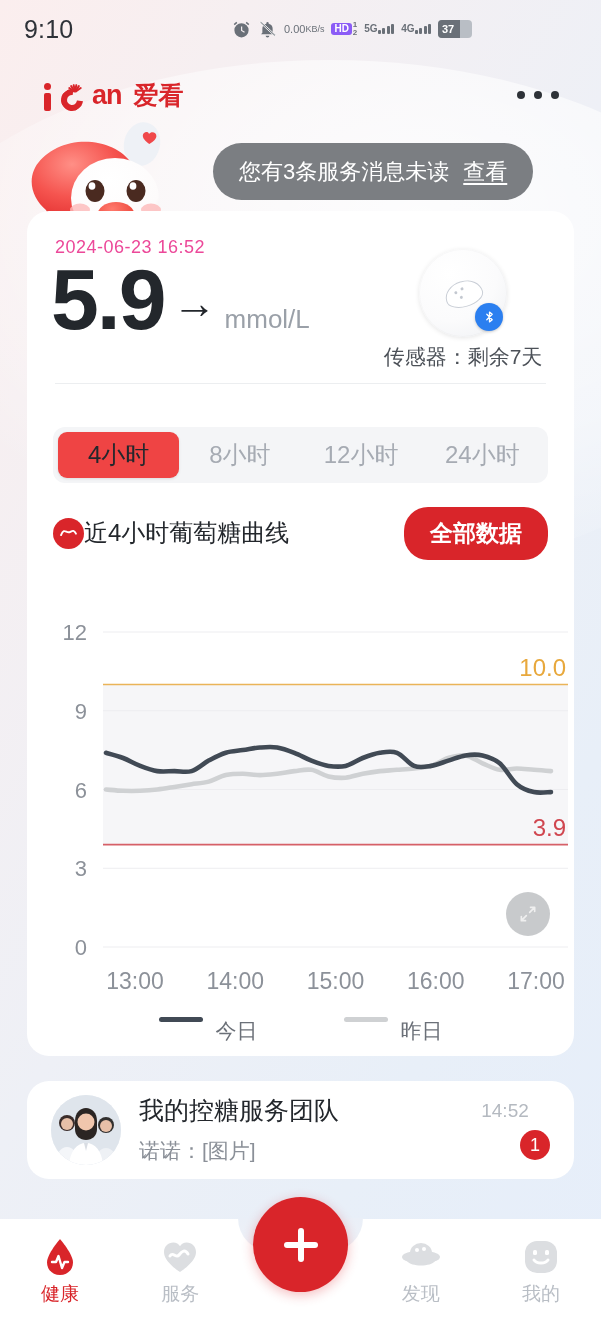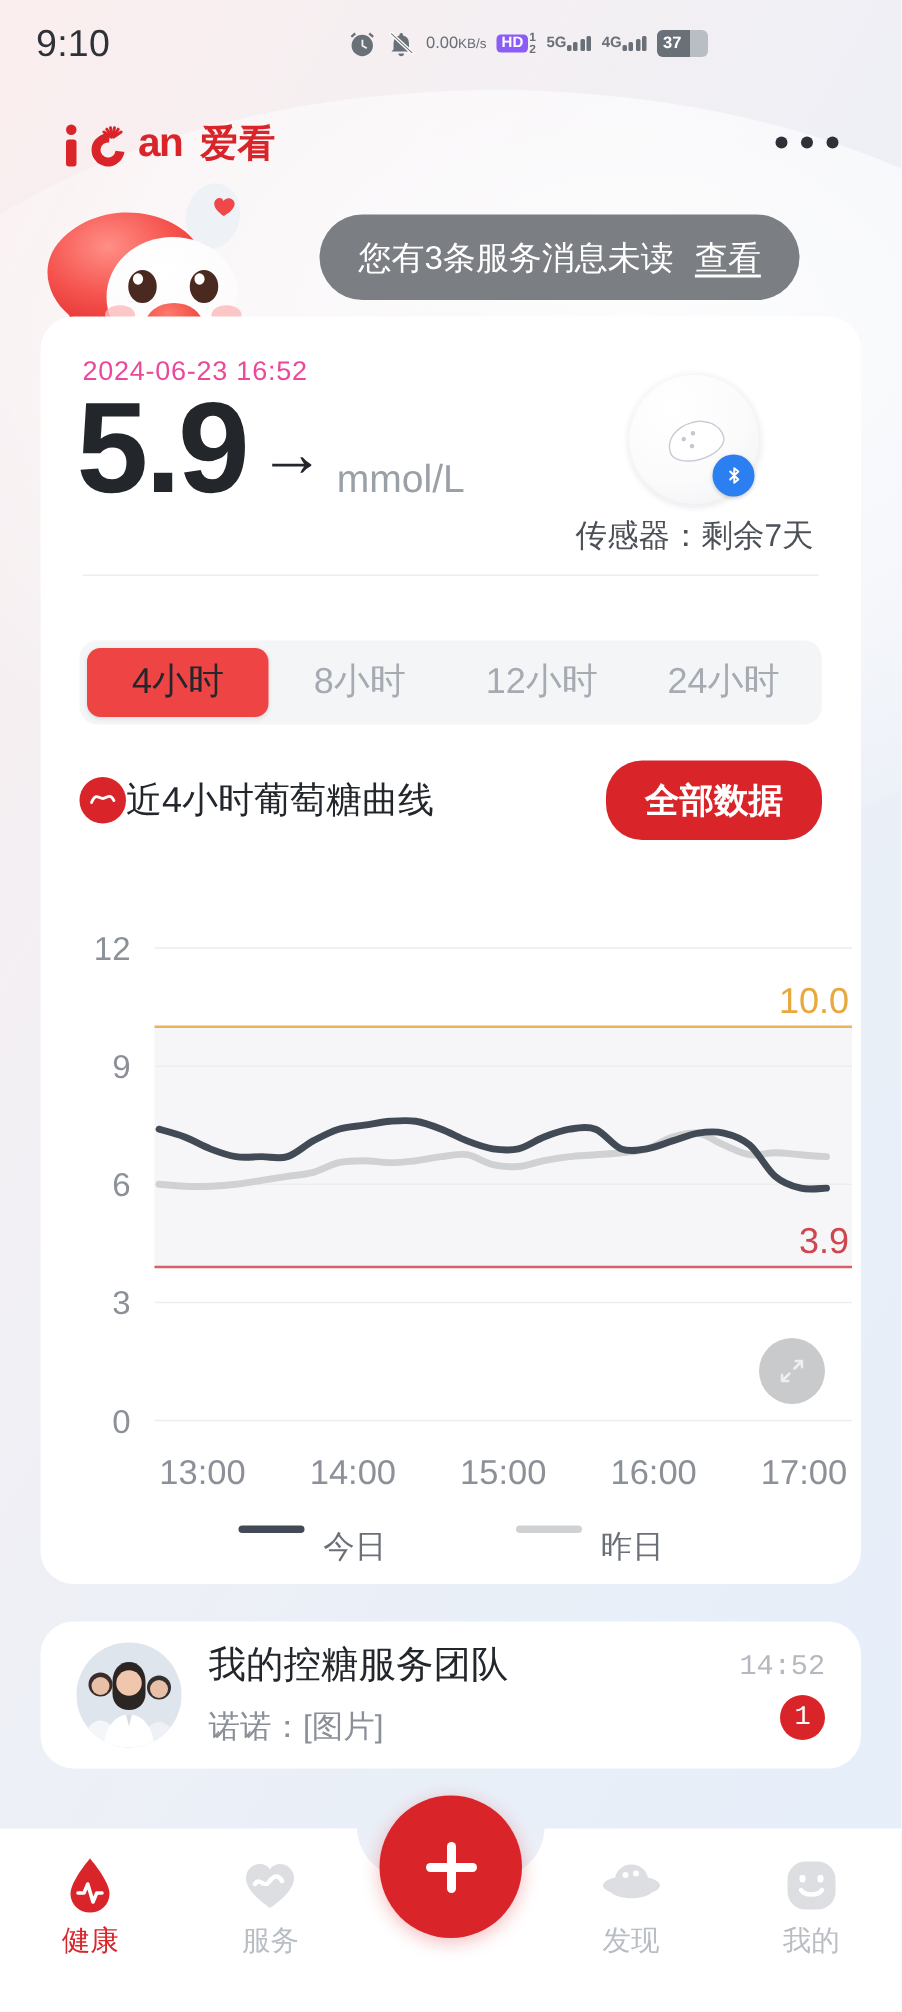--- a/index.html
+++ b/index.html
@@ -198,21 +198,21 @@
 
   
   .card-team { top:1081px; height:98px; display:flex; align-items:center; padding:0 24px; }
   .avatar {
     width:70px; height:70px; border-radius:50%; flex:none; overflow:hidden;
     background:#e9edf2; position:relative;
   }
   .team-mid { flex:1; margin-left:18px; min-width:0;}
   .team-title { font-size:25px; color:#23272c; line-height:1.25;}
   .team-sub { font-size:21px; color:#8b9098; margin-top:11px; }
-  .team-right { text-align:right; flex:none; width:90px;font-family:Liberation Mono, monospace; }
+  .team-right { text-align:center; flex:none; width:90px; }
   .team-time { font-size:19px; color:#b4b9c0; }
   .team-badge {
     margin-top:8px; margin-left:auto; width:30px; height:30px; border-radius:50%;
     background:#d9252a; color:#fff; font-size:18px;
     display:flex; align-items:center; justify-content:center;
   }
 
   
   .tabbar {
     position:absolute; left:0; bottom:0; width:601px; height:122px;

